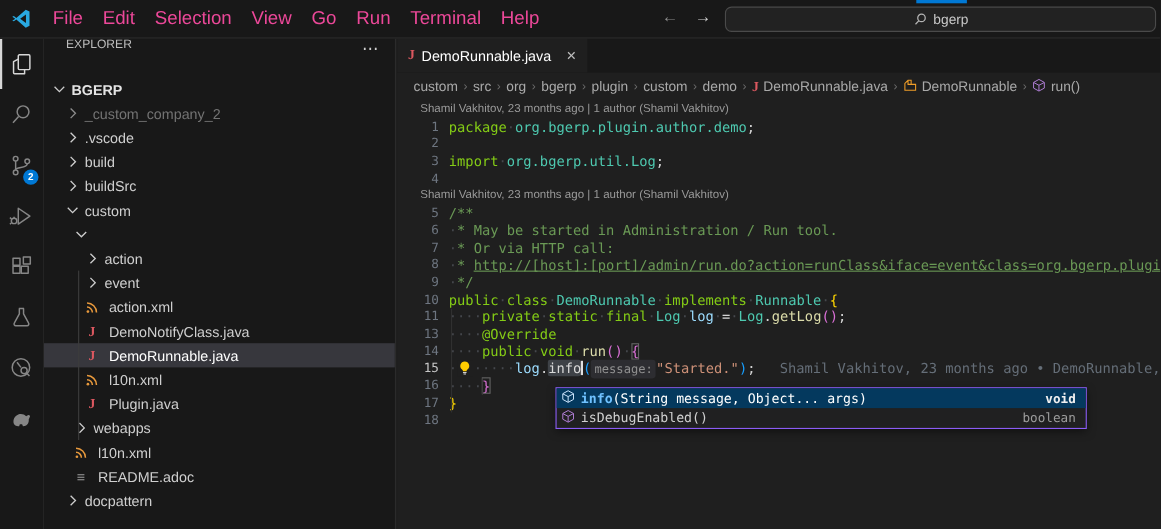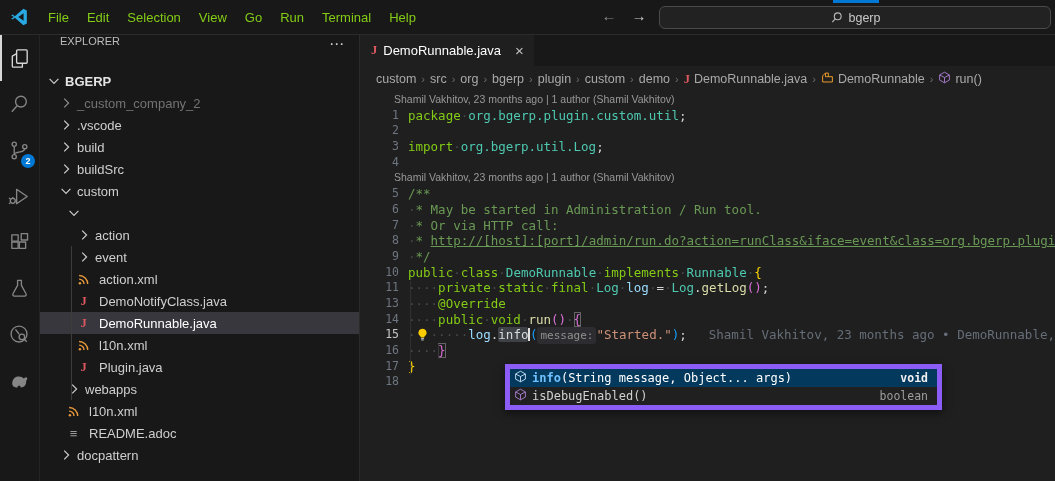--- a/index.html
+++ b/index.html
@@ -3,21 +3,21 @@
 <meta charset="utf-8">
 <style>
   *{box-sizing:border-box;margin:0;padding:0}
   html,body{width:1055px;height:481px;overflow:hidden}
   body{background:#1f1f1f;font-family:"Liberation Sans","DejaVu Sans",sans-serif;color:#cccccc;position:relative}
 
   
   .titlebar{position:absolute;top:0;left:0;width:1055px;height:35px;background:#181818;border-bottom:1px solid #2b2b2b;display:flex;align-items:center;z-index:10}
   .vslogo{width:20px;height:20px;margin:0 10px 0 9px;flex:0 0 auto}
   .menus{display:flex;align-items:center}
-  .menus .mi{padding:0 9px;font-size:13px;color:#84cc16;cursor:default}
+  .menus .mi{padding:0 9px;font-size:17px;color:#ec4899;cursor:default}
   .navarrow{position:absolute;top:7px;font-size:15px;width:22px;text-align:center}
   .nav-back{left:598px;color:#8a8a8a}
   .nav-fwd{left:628px;color:#cccccc}
   .searchbox{position:absolute;left:659px;top:6px;width:392px;height:23px;border:1px solid #4a4a4a;border-radius:6px;background:#222222;display:flex;align-items:center;justify-content:center;gap:6px;font-size:12.5px;color:#c8c8c8}
   .topstrip{position:absolute;left:833px;top:0;width:46px;height:3px;background:#0078d4;z-index:11}
 
   
   .activitybar{position:absolute;top:35px;left:0;width:40px;bottom:0;background:#181818;border-right:1px solid #242424;z-index:5}
   .act-item{height:46px;display:flex;align-items:center;justify-content:center;position:relative}
   .act-item.active{box-shadow:inset 2px 0 0 #d7d7d7}
@@ -46,37 +46,37 @@
   .tab .close{color:#c0c0c0;font-size:15px;margin-left:8px}
   .crumbs{height:26px;display:flex;align-items:center;font-size:12.5px;color:#a9a9a9;padding-left:15px}
   .crumb{display:flex;align-items:center;gap:4px;cursor:pointer}
   .crumb-sep{color:#6c6c6c;margin:0 5px;font-size:11px}
 
   .code{position:absolute;top:57px;left:0;right:0;bottom:0;overflow:hidden;font-family:"DejaVu Sans Mono","Liberation Mono",monospace;font-size:12.5px}
   .cl{height:15.7px;line-height:15.7px;display:flex;position:relative}
   .cl .num{width:38px;flex:0 0 38px;text-align:right;color:#6e7681;font-size:11.5px;font-family:"DejaVu Sans Mono",monospace}
   .cl .num.active{color:#c6c6c6}
   .lc{white-space:pre;margin-left:9px;position:relative}
-  .lens{height:15.7px;line-height:15.7px;margin-left:33px;font-size:10.5px;color:#999999;font-family:"Liberation Sans",sans-serif;cursor:pointer}
+  .lens{height:15.7px;line-height:15.7px;margin-left:21px;font-size:10.5px;color:#999999;font-family:"Liberation Sans",sans-serif;cursor:pointer}
   .tk{white-space:pre}
   .tk-kw{color:#84cc16}.tk-ty{color:#4ec9b0}.tk-cm{color:#6a9955}
   .tk-lk{color:#6a9955;text-decoration:underline}.tk-st{color:#ce9178}
   .tk-fn{color:#dcdcaa}.tk-vr{color:#9cdcfe}.tk-pl{color:#d4d4d4}
   .tk-b1{color:#ffd700}.tk-b2{color:#da70d6}.tk-b3{color:#179fff}
   .tk-ws{color:#45484d}
   .boxed{outline:1px solid #646464;outline-offset:-1px}
   .tk-hl{color:#d9d9d9;background:#3e4247;border-radius:2px}
   .cursor{display:inline-block;width:1.5px;height:13px;background:#e0e0e0;vertical-align:-2px}
   .inlay{background:#2d2d31;color:#909090;border-radius:3px;padding:2px 3px;font-size:11px}
   .blame{color:#656e78;margin-left:22px}
   .bulbwrap{position:absolute;left:55px;top:1px;width:14px;height:14px;background:#1f1f1f;z-index:2}
   .code-guide{position:absolute;width:1px;background:#303030;z-index:1}
 
   
-  .suggest{position:absolute;left:144px;top:272px;width:437px;background:#202021;border:5px solid #8b5cf6;box-shadow:0 3px 8px rgba(0,0,0,.5);z-index:6}
+  .suggest{position:absolute;left:144px;top:260px;width:483px;background:#202021;border:1px solid #8b5cf6;box-shadow:0 3px 8px rgba(0,0,0,.5);z-index:6}
   .s-row{height:18px;display:flex;align-items:center;padding:0 9px 0 4px;font-family:"DejaVu Sans Mono","Liberation Mono",monospace;font-size:12px;color:#d0d0d0;gap:5px;cursor:pointer}
   .s-row.sel{background:#04395e;color:#ffffff}
   .s-match{color:#54aefc;font-weight:700}
   .s-row.sel .s-match{color:#6fc2ff}
   .s-detail{margin-left:auto;font-size:11.5px;color:#9d9d9d}
   .s-row.sel .s-detail{color:#f0f0f0;font-weight:600}
 </style>
 </head>
 <body>
 
@@ -385,21 +385,21 @@
         <span>run()</span>
       </span>
     </div>
   <div class="code" id="codearea">
     <div class="code-guide" style="left:49px;top:189px;height:94px"></div>
     <div class="code-guide" style="left:77px;top:252px;height:15px;background:#3a3a3a"></div>
     <div id="codelines">
         <div class="lens">Shamil Vakhitov, 23 months ago | 1 author (Shamil Vakhitov)</div>
         <div class="cl">
           <span class="num">1</span>
-          <span class="lc"><span class="tk tk-kw">package</span><span class="tk tk-ws">·</span><span class="tk tk-ty">org.bgerp.plugin.custom.util</span><span class="tk tk-pl">;</span></span>
+          <span class="lc"><span class="tk tk-kw">package</span><span class="tk tk-ws">·</span><span class="tk tk-ty">org.bgerp.plugin.author.demo</span><span class="tk tk-pl">;</span></span>
         </div>
         <div class="cl">
           <span class="num">2</span>
           <span class="lc"></span>
         </div>
         <div class="cl">
           <span class="num">3</span>
           <span class="lc"><span class="tk tk-kw">import</span><span class="tk tk-ws">·</span><span class="tk tk-ty">org.bgerp.util.Log</span><span class="tk tk-pl">;</span></span>
         </div>
         <div class="cl">

